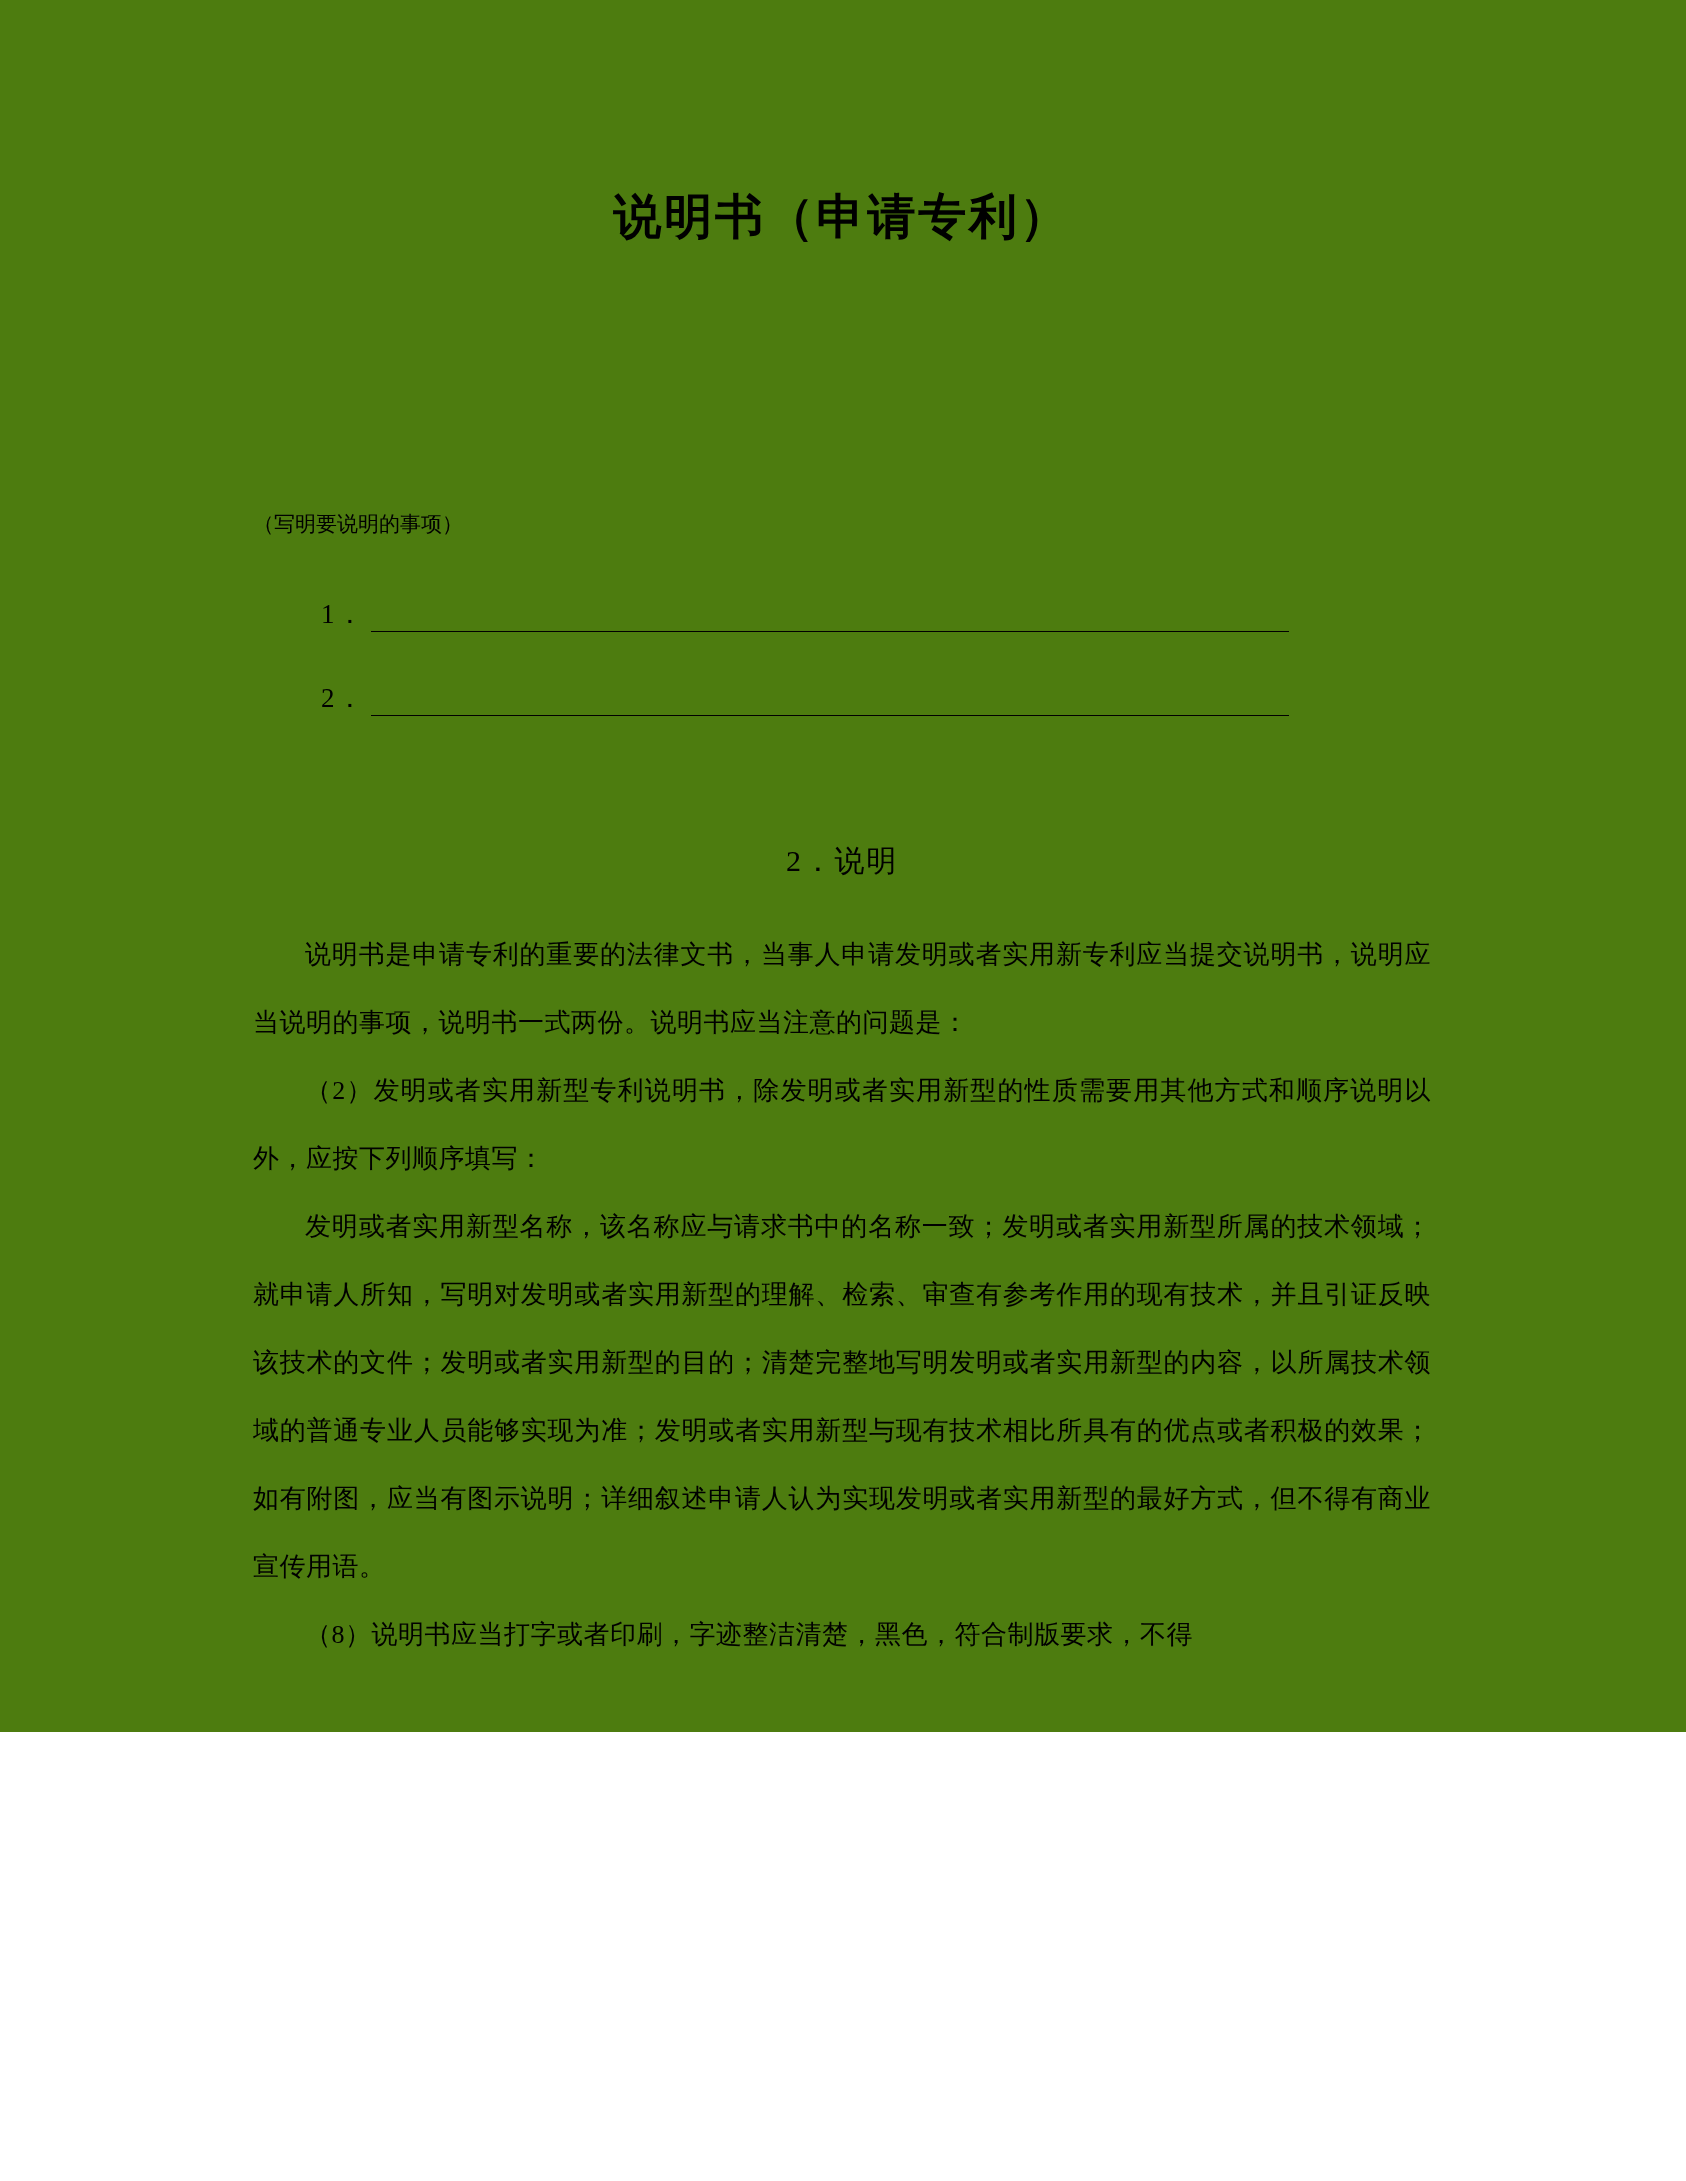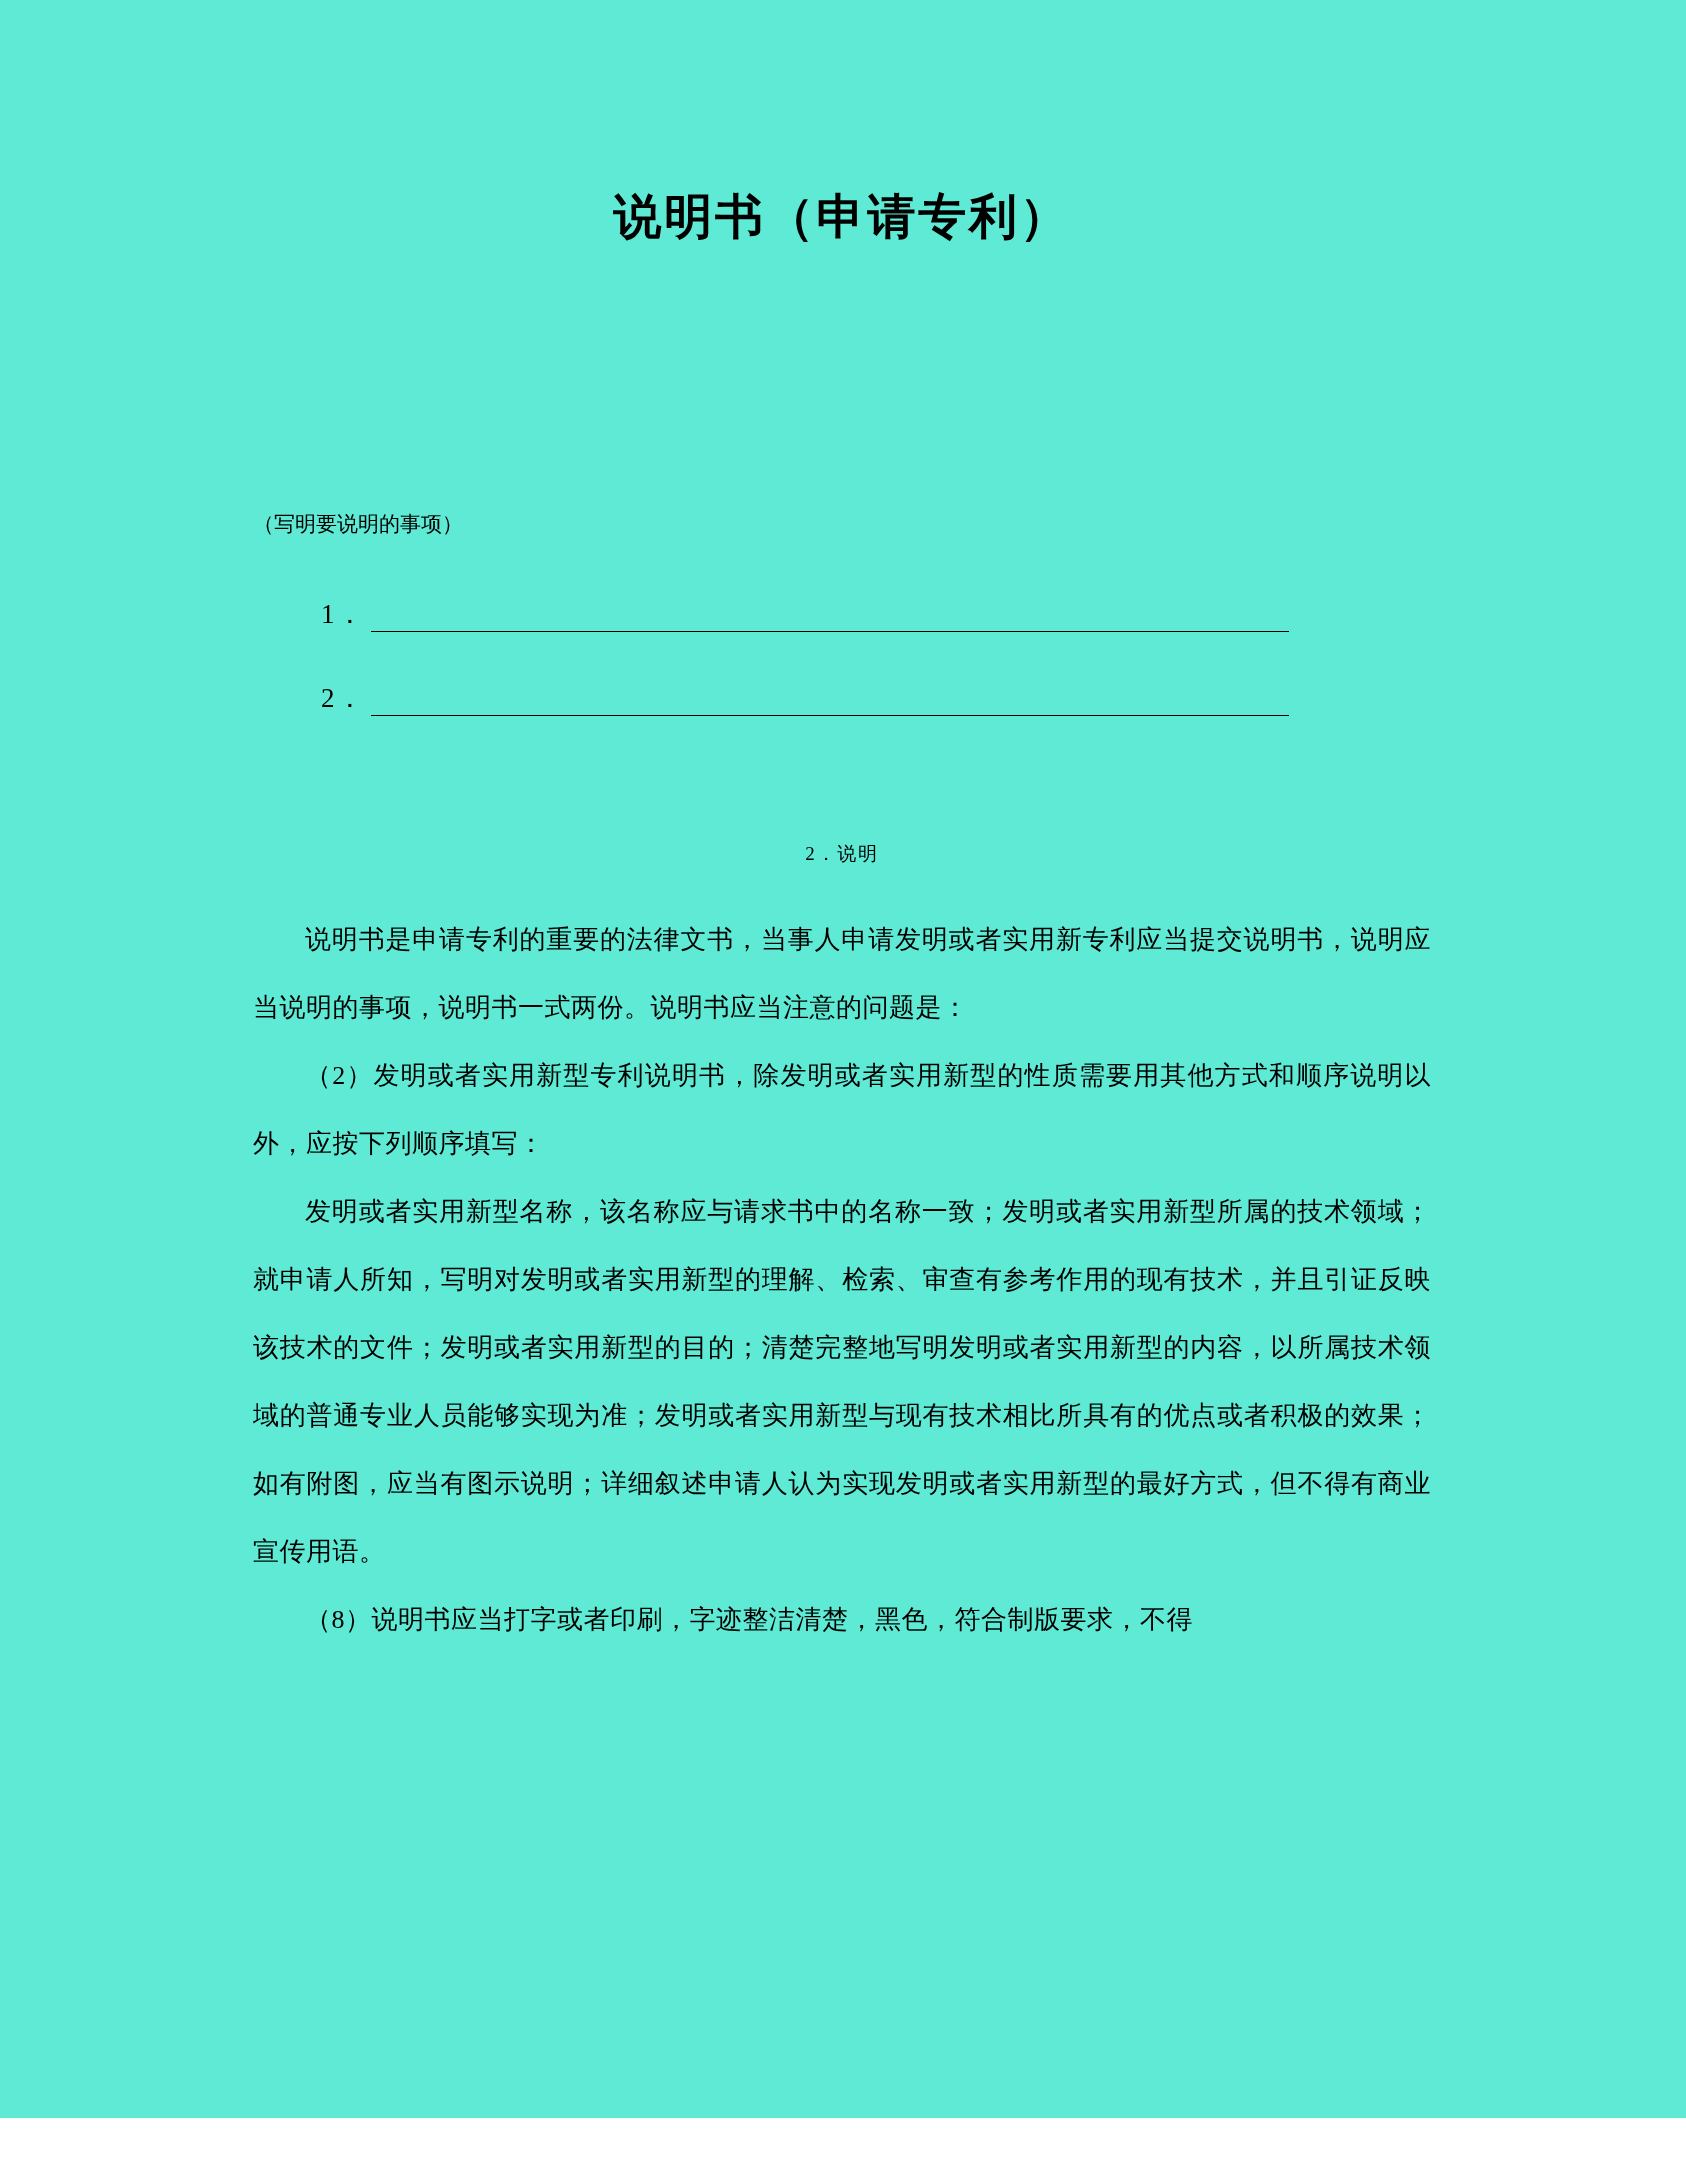--- a/index.html
+++ b/index.html
@@ -6,22 +6,22 @@
   html, body { background: #ffffff; }
   body {
     width: 1686px;
     height: 2182px;
     overflow: hidden;
     font-family: "Liberation Serif", "DejaVu Serif", serif;
     color: #000000;
   }
   .page {
     width: 1686px;
-    height: 2118px;
-    background: #5eead4;
+    height: 1732px;
+    background: #4d7c0f;
     padding: 188px 255px 55px 253px;
   }
   .doc-title {
     font-family: "Liberation Sans", "DejaVu Sans", sans-serif;
     font-weight: 700;
     font-size: 48px;
     letter-spacing: 2.8px;
     text-align: center;
     line-height: 1.2;
   }
@@ -46,21 +46,21 @@
   }
   .blank-line {
     display: inline-block;
     width: 918px;
     height: 100%;
     border-bottom: 1.8px solid #000000;
   }
   .section-heading {
     margin-top: 125px;
     text-align: center;
-    font-size: 19px;
+    font-size: 30px;
     font-weight: 400;
     letter-spacing: 1.8px;
   }
   .body-text {
     margin-top: 39px;
   }
   .body-text p {
     font-size: 26px;
     line-height: 68px;
     text-align: justify;

